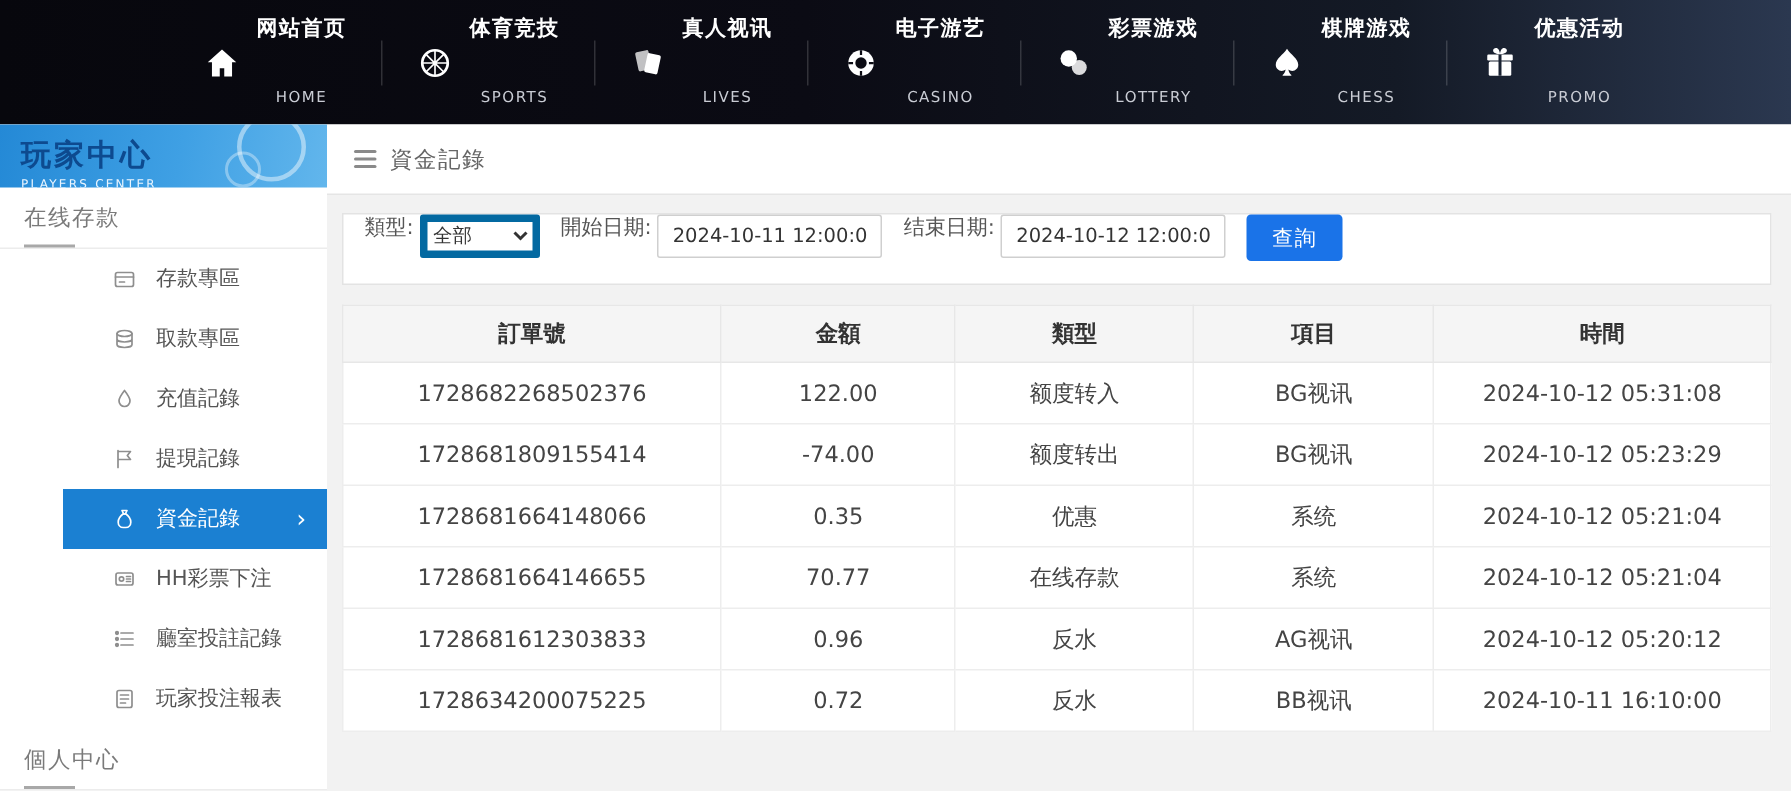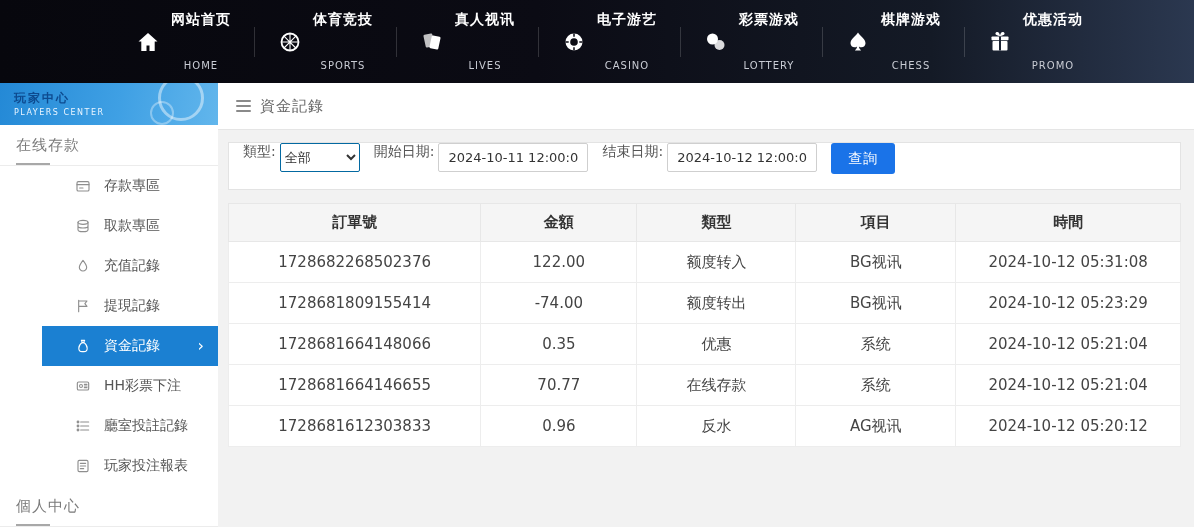--- a/index.html
+++ b/index.html
@@ -57,21 +57,21 @@
     position: absolute; right: 14px; top: -8px;
     width: 40px; height: 40px; border-radius: 50%;
     border: 3px solid rgba(255,255,255,0.45);
   }
   .sidebar-header::after {
     content: "";
     position: absolute; right: 44px; top: 18px;
     width: 20px; height: 20px; border-radius: 50%;
     border: 2px solid rgba(255,255,255,0.35);
   }
-  .sh-title { font-size: 12px; font-weight: bold; color: #0d4a8f; letter-spacing: 2px; font-family: Liberation Serif, serif; }
+  .sh-title { font-size: 20px; font-weight: bold; color: #0d4a8f; letter-spacing: 2px; font-family: Liberation Serif, serif; }
   .sh-sub { font-size: 8px; color: #eaf5ff; letter-spacing: 1.5px; margin-top: 1px; }
 
   .section-title {
     position: relative;
     padding: 11px 16px 10px 16px;
     font-size: 15px;
     color: #7a7a7a;
     border-bottom: 1px solid #ececec;
     letter-spacing: 1px;
   }
@@ -131,21 +131,21 @@
     border: 1px solid #e3e3e3;
     height: 48px;
     display: flex;
     align-items: flex-start;
     padding: 0 14px;
     gap: 4px;
   }
   .filter-panel label { font-size: 14px; color: #555; }
   .filter-panel select {
     width: 80px; height: 29px;
-    border: 1px solid #0369a1;
+    border: 5px solid #0369a1;
     border-radius: 2px;
     font-size: 13px; color: #333;
     font-family: "DejaVu Sans", "Liberation Sans", sans-serif;
     margin-right: 10px;
     background: #fff;
   }
   .filter-panel input {
     width: 150px; height: 29px;
     border: 1px solid #cfcfcf;
     border-radius: 2px;
@@ -472,19 +472,26 @@
 
 
             <tr>
               <td>1728681612303833</td>
               <td>0.96</td>
               <td>反水</td>
               <td>AG视讯</td>
               <td>2024-10-12 05:20:12</td>
             </tr>
 
+            <tr>
+              <td>1728634200075225</td>
+              <td>0.72</td>
+              <td>反水</td>
+              <td>BB视讯</td>
+              <td>2024-10-11 16:10:00</td>
+            </tr>
 
         </tbody>
       </table>
 
     </div>
   </main>
 </div>
 
 </body></html>

